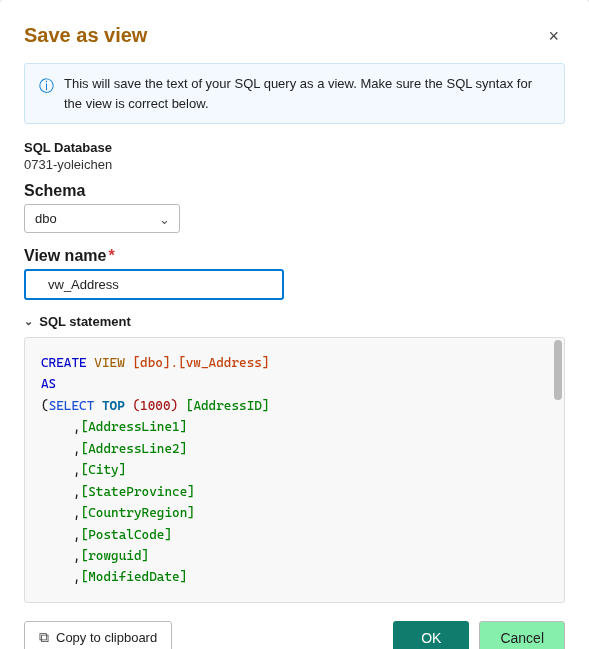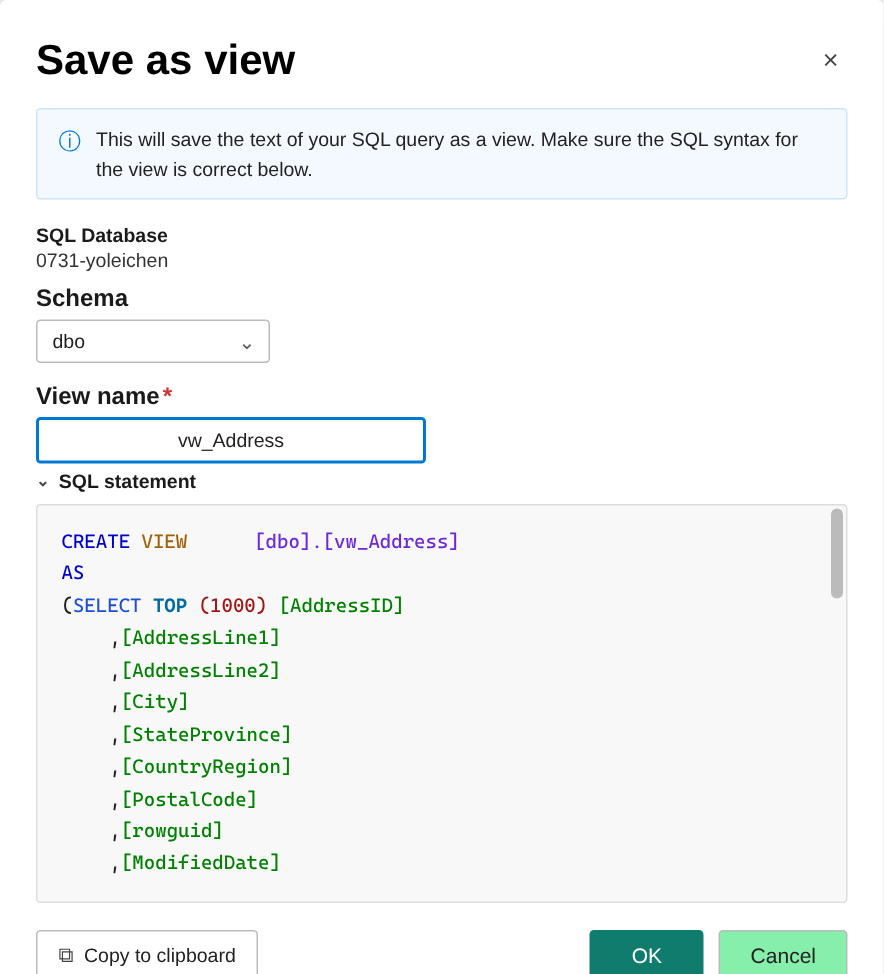--- a/index.html
+++ b/index.html
@@ -22,23 +22,23 @@
       padding: 24px 24px 20px 24px;
       position: relative;
     }
     .dialog-header {
       display: flex;
       align-items: center;
       justify-content: space-between;
       margin-bottom: 16px;
     }
     .dialog-title {
-      font-size: 28px;
-      font-weight: 600;
-      color: #000000;
+      font-size: 20px;
+      font-weight: 600;
+      color: #a16207;
     }
     .close-btn {
       background: none;
       border: none;
       cursor: pointer;
       font-size: 18px;
       color: #444;
       padding: 2px 6px;
       border-radius: 3px;
       line-height: 1;
@@ -111,27 +111,26 @@
       margin-bottom: 4px;
     }
     .required-star {
       color: #d13438;
       margin-left: 2px;
     }
     .view-name-input {
       width: 100%;
       border: 2px solid #0078d4;
       border-radius: 3px;
-      padding: 6px 6px;
+      padding: 6px 22px;
       font-size: 13px;
       color: #222;
       outline: none;
-      margin-bottom: 4px;
+      margin-bottom: 14px;
       max-width: 260px;
-      text-align: center;
     }
     .sql-section-header {
       display: flex;
       align-items: center;
       gap: 6px;
       font-size: 13px;
       font-weight: 600;
       color: #1a1a1a;
       cursor: pointer;
       margin-bottom: 8px;
@@ -162,21 +161,21 @@
       width: 8px;
       height: 60px;
       background: #bbb;
       border-radius: 4px;
     }
     .kw-create { color: #0000cc; }
     .kw-view { color: #a16207; }
     .kw-as { color: #0000cc; }
     .kw-select { color: #1d4ed8; }
     .kw-top { color: #0369a1; font-weight: bold; }
-    .ident-view-name { color: #6d28d9; margin-left: 37px; }
+    .ident-view-name { color: #c2410c; }
     .ident-field { color: #008000; }
     .num { color: #a31515; }
     .punctuation { color: #222; }
     .footer {
       display: flex;
       align-items: center;
       justify-content: space-between;
       margin-top: 4px;
     }
     .copy-btn {

